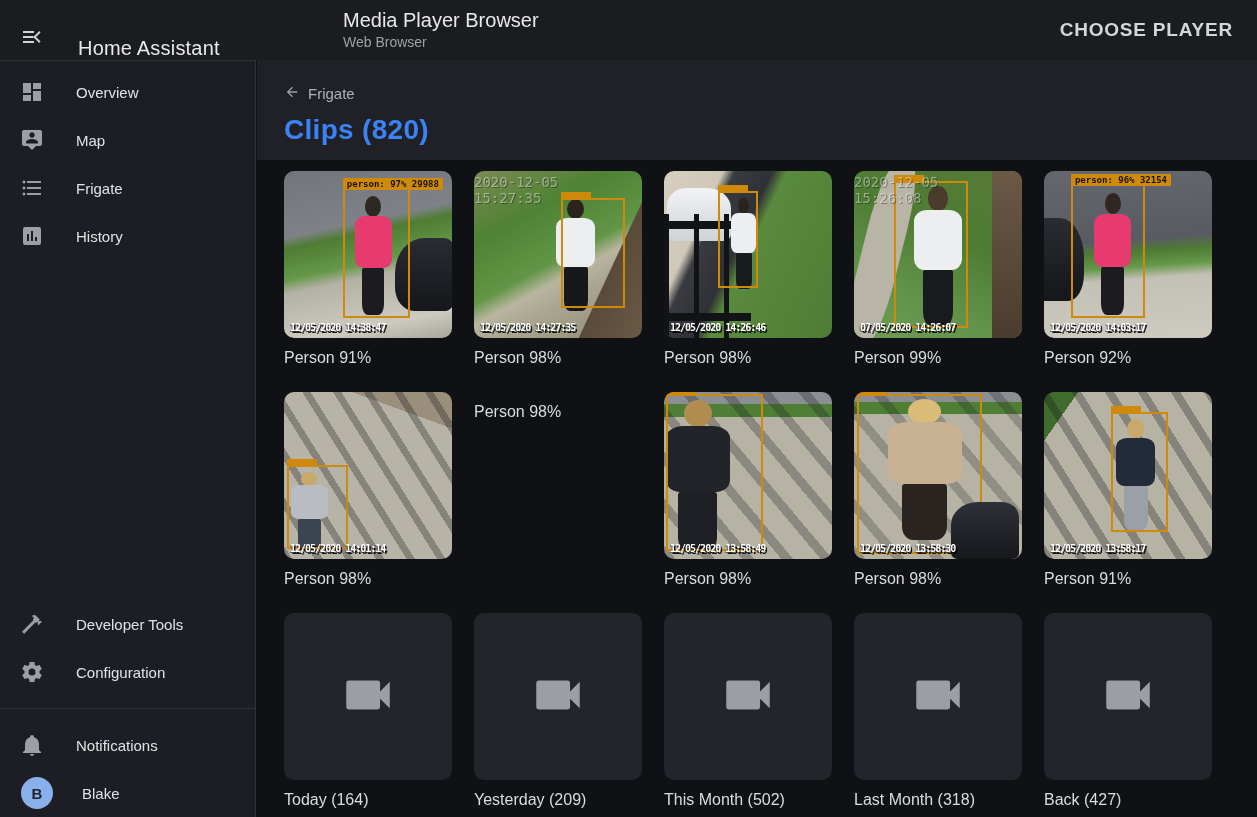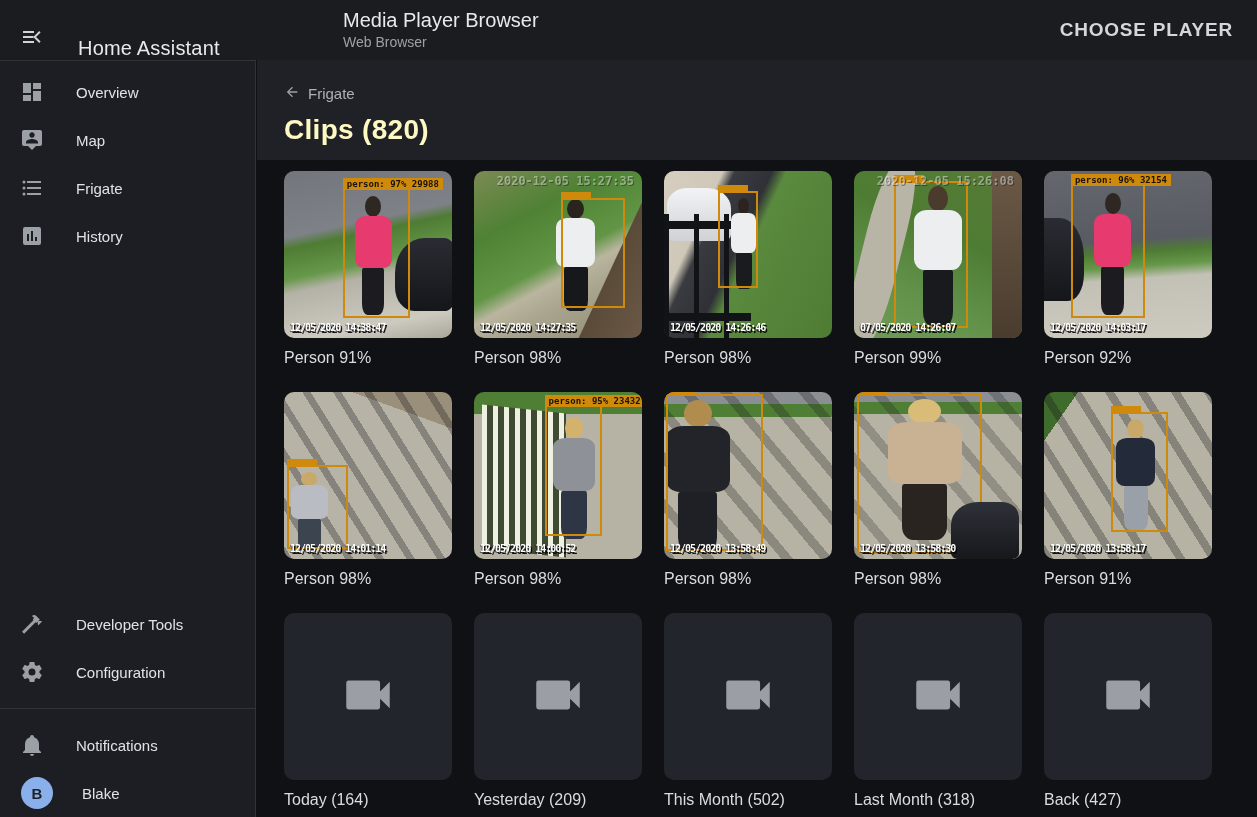--- a/index.html
+++ b/index.html
@@ -40,34 +40,34 @@
             font-size:15px; font-weight:700; display:flex; align-items:center; justify-content:center; }
   .profile-item { padding-left:15px; }
   .profile-item .label { margin-left:29px; }
 
   
   .main { position:absolute; left:257px; top:60px; width:1000px; height:757px; }
   .content-header { height:100px; background:#1f2127; padding:24px 0 0 27px; }
   .breadcrumb { display:inline-flex; align-items:center; gap:8px; cursor:pointer; }
   .breadcrumb svg { width:16px; height:16px; fill:#9da0a6; }
   .breadcrumb span { font-size:15px; color:#aeb1b6; }
-  .page-title { margin-top:10px; font-size:28px; font-weight:700; color:#fef9c3; letter-spacing:.3px; }
+  .page-title { margin-top:10px; font-size:28px; font-weight:700; color:#3b82f6; letter-spacing:.3px; }
 
   .grid { background:#101114; padding:11px 27px 14px 27px; display:grid;
           grid-template-columns:repeat(5,168px); column-gap:22px; row-gap:23px; }
   .card { width:168px; cursor:pointer; }
   .caption { margin-top:9px; font-size:16px; color:#dadce0; line-height:22px; }
 
   .photo { position:relative; width:168px; height:167px; border-radius:10px; overflow:hidden; }
   .stamp { position:absolute; left:6px; bottom:5px; z-index:6;
            font-family:"DejaVu Sans Mono", monospace; font-weight:700; font-size:10px;
            letter-spacing:-1px; color:#fff;
            text-shadow:1.5px 1.5px 0 rgba(0,0,0,.9), -1px 1px 0 rgba(0,0,0,.5); white-space:nowrap; }
   .osd { position:absolute; right:8px; top:3px; z-index:6;
-         font-family:"DejaVu Sans Mono", monospace; font-size:12px; font-weight:700;
+         font-family:"DejaVu Sans Mono", monospace; font-size:14px; font-weight:400;
          color:rgba(255,255,255,.42); text-shadow:1px 1px 0 rgba(0,0,0,.35); }
   .bbox { position:absolute; border:2px solid #cf8a0b; z-index:5; }
   .bbox-tag { position:absolute; left:-2px; bottom:100%; background:#cf8a0b; color:#18130a;
               font-family:"DejaVu Sans Mono", monospace; font-size:9px; font-weight:700;
               padding:1px 4px; white-space:nowrap; }
   .bbox-tag.mini { width:30px; height:8px; padding:0; }
 
   
   .person { position:absolute; z-index:4; }
   .p-head  { width:44%; height:18%; border-radius:50%; background:var(--hair,#33291f); margin:0 auto; }
@@ -310,32 +310,20 @@
             <div class="p-legs"></div>
       </div>
       <div class="bbox" style="left: 2%; top: 44%; width: 36%; height: 50%;">
         <div class="bbox-tag mini"></div>
       </div>
       <div class="stamp">12/05/2020 14:01:14</div>
     </div>
     <div class="caption">Person 98%</div>
   </div>
       <div class="card">
-    <div class="photo v7">
-
-      <div class="person">
-        <div class="p-head"></div>
-            <div class="p-torso"></div>
-            <div class="p-legs"></div>
-      </div>
-      <div class="bbox" style="left: 42%; top: 8%; width: 34%; height: 78%;">
-        <div class="bbox-tag">person: 95% 23432</div>
-      </div>
-      <div class="stamp">12/05/2020 14:00:52</div>
-    </div>
     <div class="caption">Person 98%</div>
   </div>
       <div class="card">
     <div class="photo v8">
 
       <div class="person">
         <div class="p-head"></div>
             <div class="p-torso"></div>
             <div class="p-legs"></div>
       </div>

